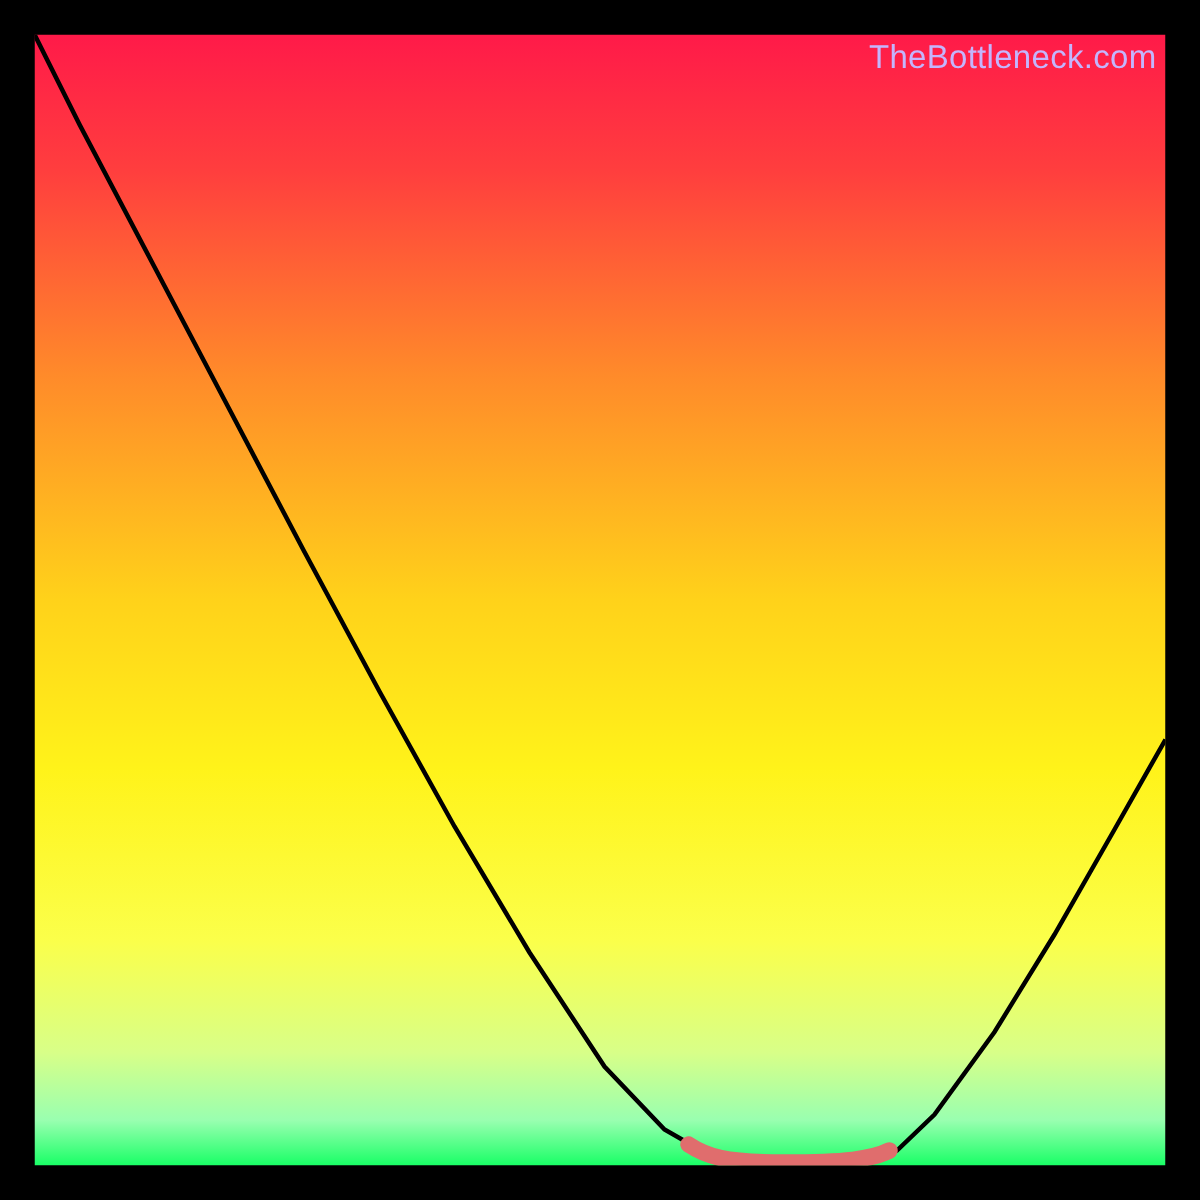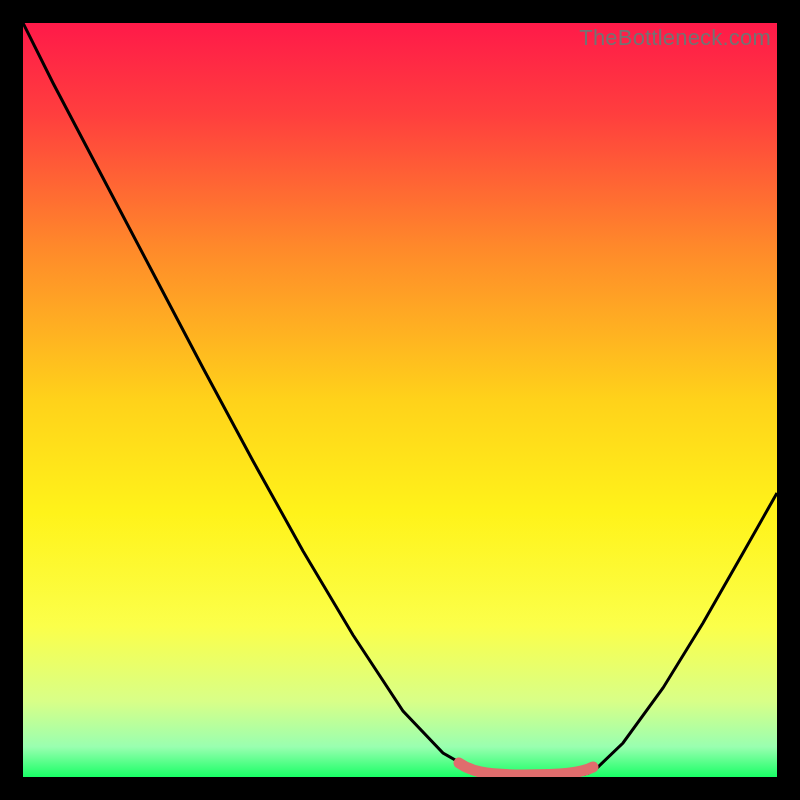--- a/index.html
+++ b/index.html
@@ -23,21 +23,21 @@
     position: absolute;
     left: 0;
     top: 0;
     width: 754px;
     height: 754px;
   }
   .watermark {
     position: absolute;
     top: 2px;
     right: 6px;
-    color: #737373;
+    color: #c4b5fd;
     font-size: 22px;
     font-weight: 500;
     letter-spacing: 0.2px;
   }
 </style>
 </head>
 <body>
 
 <div class="frame">
 

